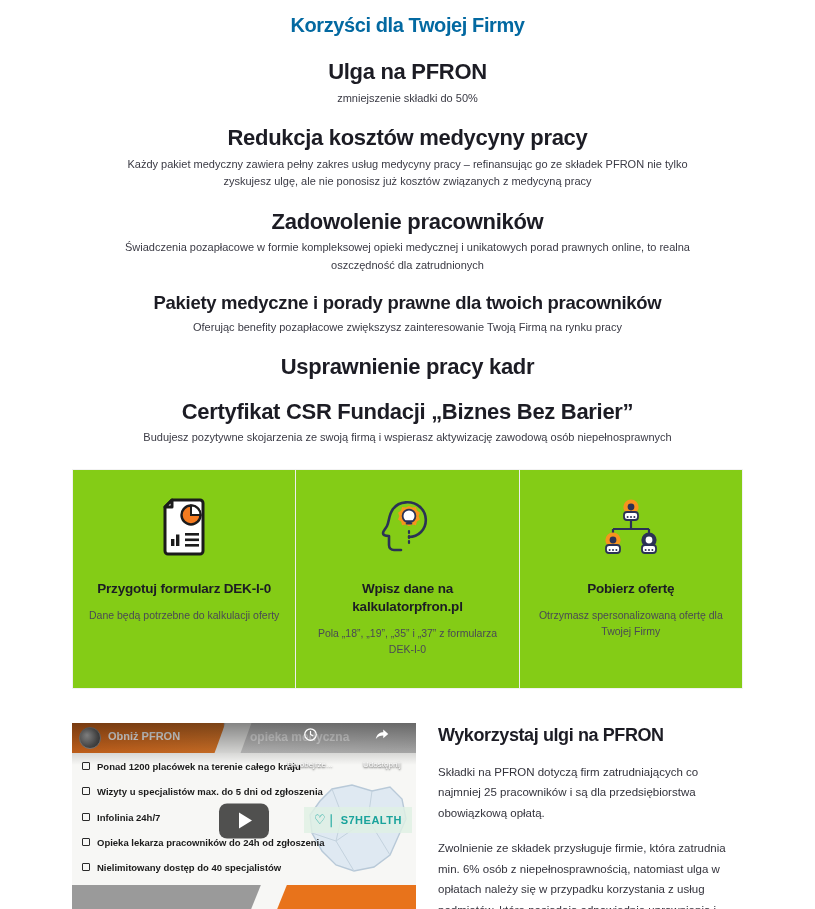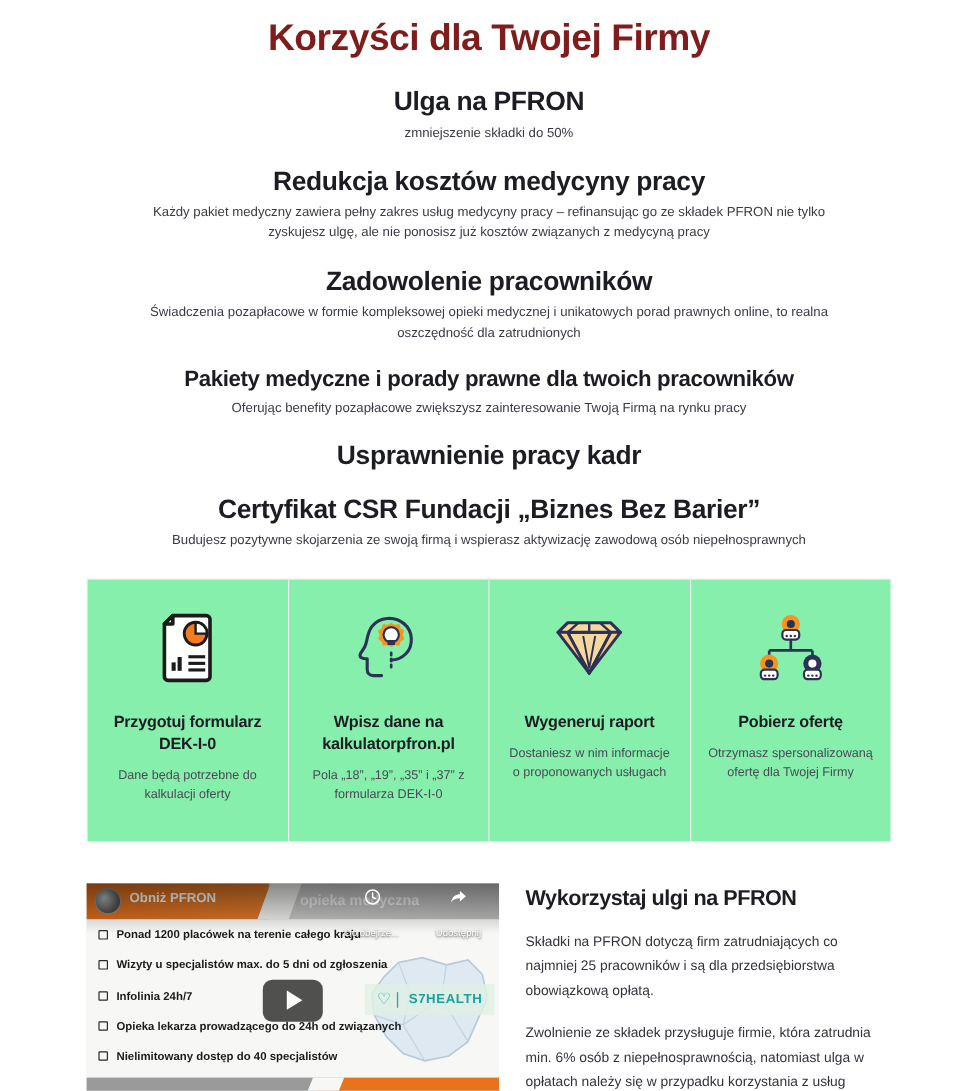--- a/index.html
+++ b/index.html
@@ -14,24 +14,24 @@
     position: relative;
   }
 
   
   .benefits {
     padding: 14px 60px 0 60px;
     text-align: center;
   }
 
   .page-title {
-    font-size: 31px;
+    font-size: 20px;
     font-weight: 700;
     letter-spacing: -0.4px;
-    color: #7f1d1d;
+    color: #0369a1;
     margin-bottom: 21px;
   }
 
   .benefit { margin-bottom: 17px; }
 
   .benefit-title {
     font-size: 22px;
     font-weight: 700;
     letter-spacing: -0.3px;
     color: #1c1c24;
@@ -53,21 +53,21 @@
     margin-top: 22px;
     padding: 0 72px;
   }
   .cards {
     display: flex;
     background: #fafafa;
     border: 1px solid #f2f2f2;
   }
   .card {
     flex: 1 1 0;
-    background: #86efac;
+    background: #84cc16;
     padding: 26px 14px 30px 14px;
     text-align: center;
     border-right: 1px solid #ededed;
     position: relative;
   }
   .card:last-child { border-right: none; }
 
   .card-icon {
     height: 62px;
     display: flex;
@@ -353,34 +353,20 @@
             <circle cx="0" cy="-3" r="6.4" fill="#ffffff" stroke="#2b3255" stroke-width="1.8"></circle>
             <path d="M-3 2.2 H3 M-2.4 4.6 H2.4" stroke="#2b3255" stroke-width="1.8" stroke-linecap="round"></path>
           </g>
           <path d="M30 34 V36 M30 39 V41 M30 44 V46" stroke="#2b3255" stroke-width="2.2" stroke-linecap="round"></path>
         </svg>
       </div>
       <div class="card-title">Wpisz dane na kalkulatorpfron.pl</div>
       <div class="card-desc">Pola „18”, „19”, „35” i „37” z formularza DEK-I-0</div>
     </div>
 
-    <div class="card">
-      <div class="card-icon">
-        <svg width="62" height="54" viewBox="0 0 62 54" fill="none">
-          <path d="M13 14 L31 48 L49 14 Z" fill="#f7d79a" stroke="#2b3255" stroke-width="2.6" stroke-linejoin="round"></path>
-          <path d="M5 14 H57 L49 6 H13 Z" fill="#f7d79a" stroke="#2b3255" stroke-width="2.6" stroke-linejoin="round"></path>
-          <path d="M5 14 L31 48 L13 14 Z" fill="#f5cd84" stroke="#2b3255" stroke-width="2.4" stroke-linejoin="round"></path>
-          <path d="M57 14 L31 48 L49 14 Z" fill="#f5cd84" stroke="#2b3255" stroke-width="2.4" stroke-linejoin="round"></path>
-          <path d="M13 14 L22 6 M49 14 L40 6 M31 6 V14" stroke="#2b3255" stroke-width="2"></path>
-          <path d="M26 17 L31 44 L36 17" stroke="#2b3255" stroke-width="1.6" fill="none"></path>
-        </svg>
-      </div>
-      <div class="card-title">Wygeneruj raport</div>
-      <div class="card-desc">Dostaniesz w nim informacje o proponowanych usługach</div>
-    </div>
 
     <div class="card">
       <div class="card-icon">
         <svg width="64" height="58" viewBox="0 0 64 58" fill="none">
           <path d="M32 22 V31 M14 31 H50 M14 31 V37 M50 31 V37" stroke="#2b3255" stroke-width="2.2"></path>
 
           <path d="M24 20 a8 8 0 0 1 16 0 Z" fill="#f7941e"></path>
           <circle cx="32" cy="9" r="7.6" fill="#f7941e"></circle>
           <circle cx="32" cy="9" r="3.4" fill="#2b3255"></circle>
           <rect x="25" y="14" width="14" height="8" rx="3" fill="#ffffff" stroke="#2b3255" stroke-width="1.8"></rect>
@@ -441,21 +427,21 @@
         <div class="slide-bullet">
           <span class="bullet-box"></span>
           <span>Wizyty u specjalistów max. do 5 dni od zgłoszenia</span>
         </div>
         <div class="slide-bullet">
           <span class="bullet-box"></span>
           <span>Infolinia 24h/7</span>
         </div>
         <div class="slide-bullet">
           <span class="bullet-box"></span>
-          <span>Opieka lekarza prowadzącego do 24h od związanych</span>
+          <span>Opieka lekarza pracowników do 24h od zgłoszenia</span>
         </div>
         <div class="slide-bullet">
           <span class="bullet-box"></span>
           <span>Nielimitowany dostęp do 40 specjalistów</span>
         </div>
       </div>
 
       <div class="slide-bottombar">
         
         

